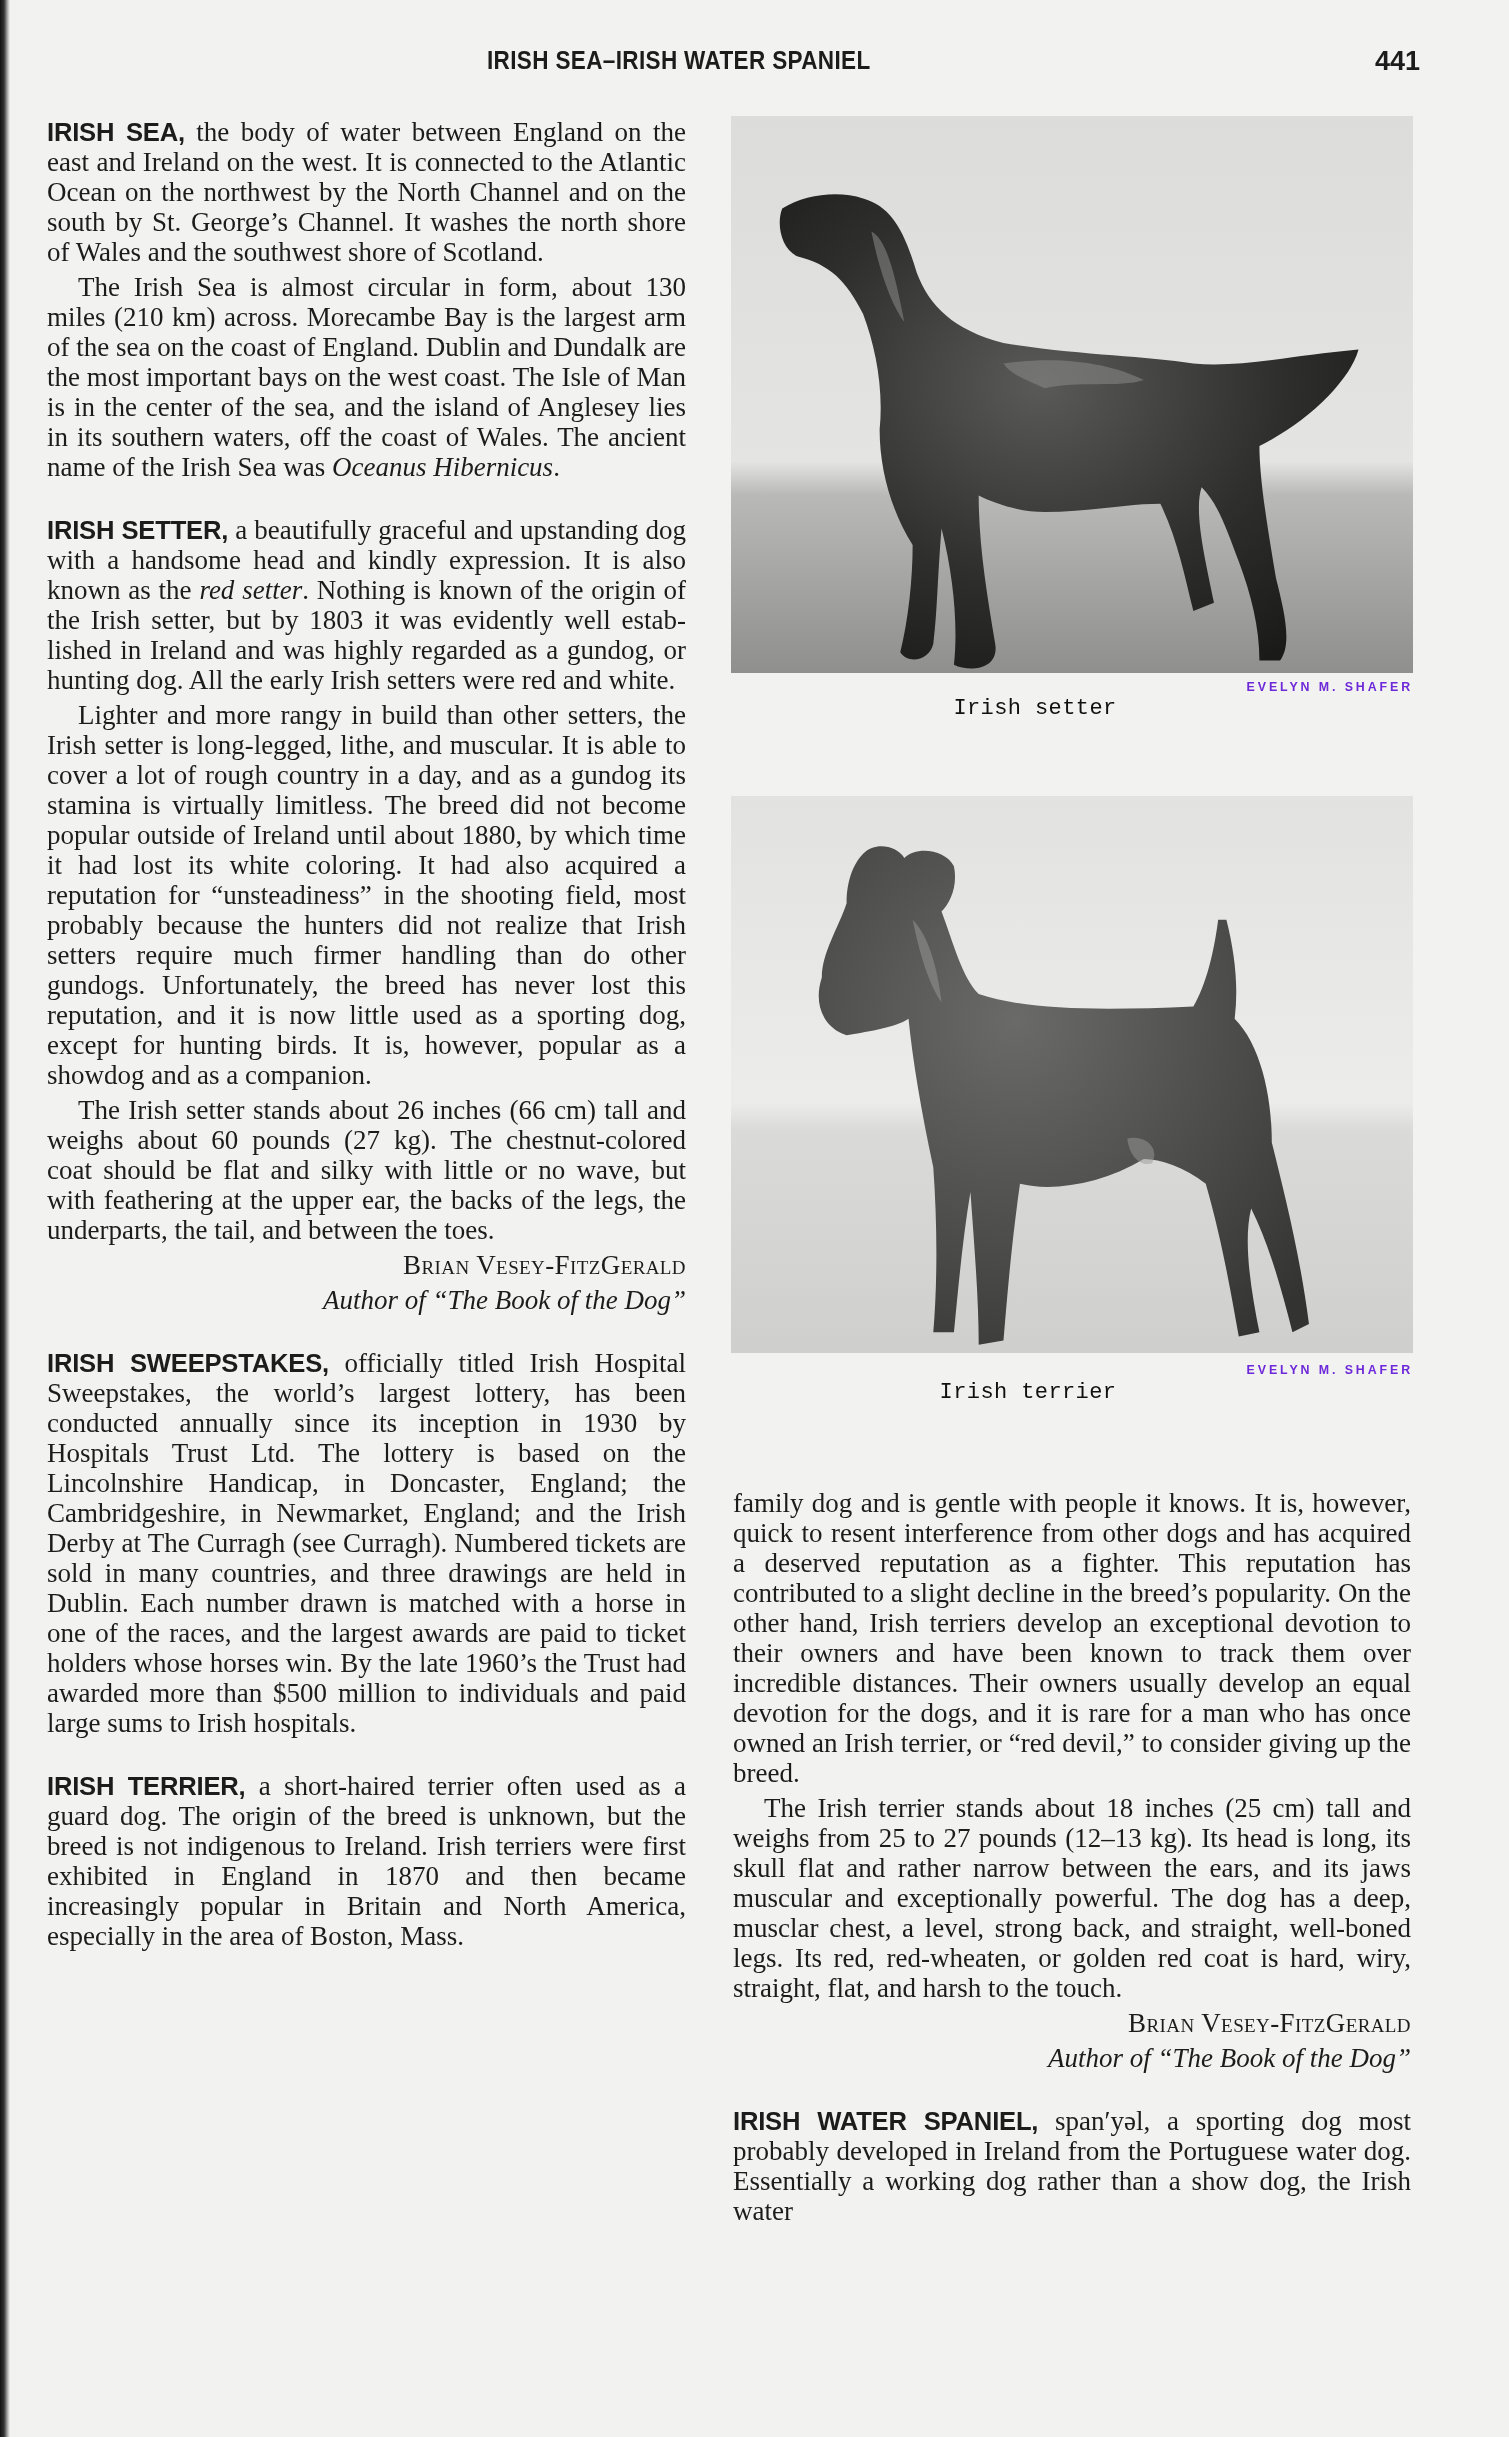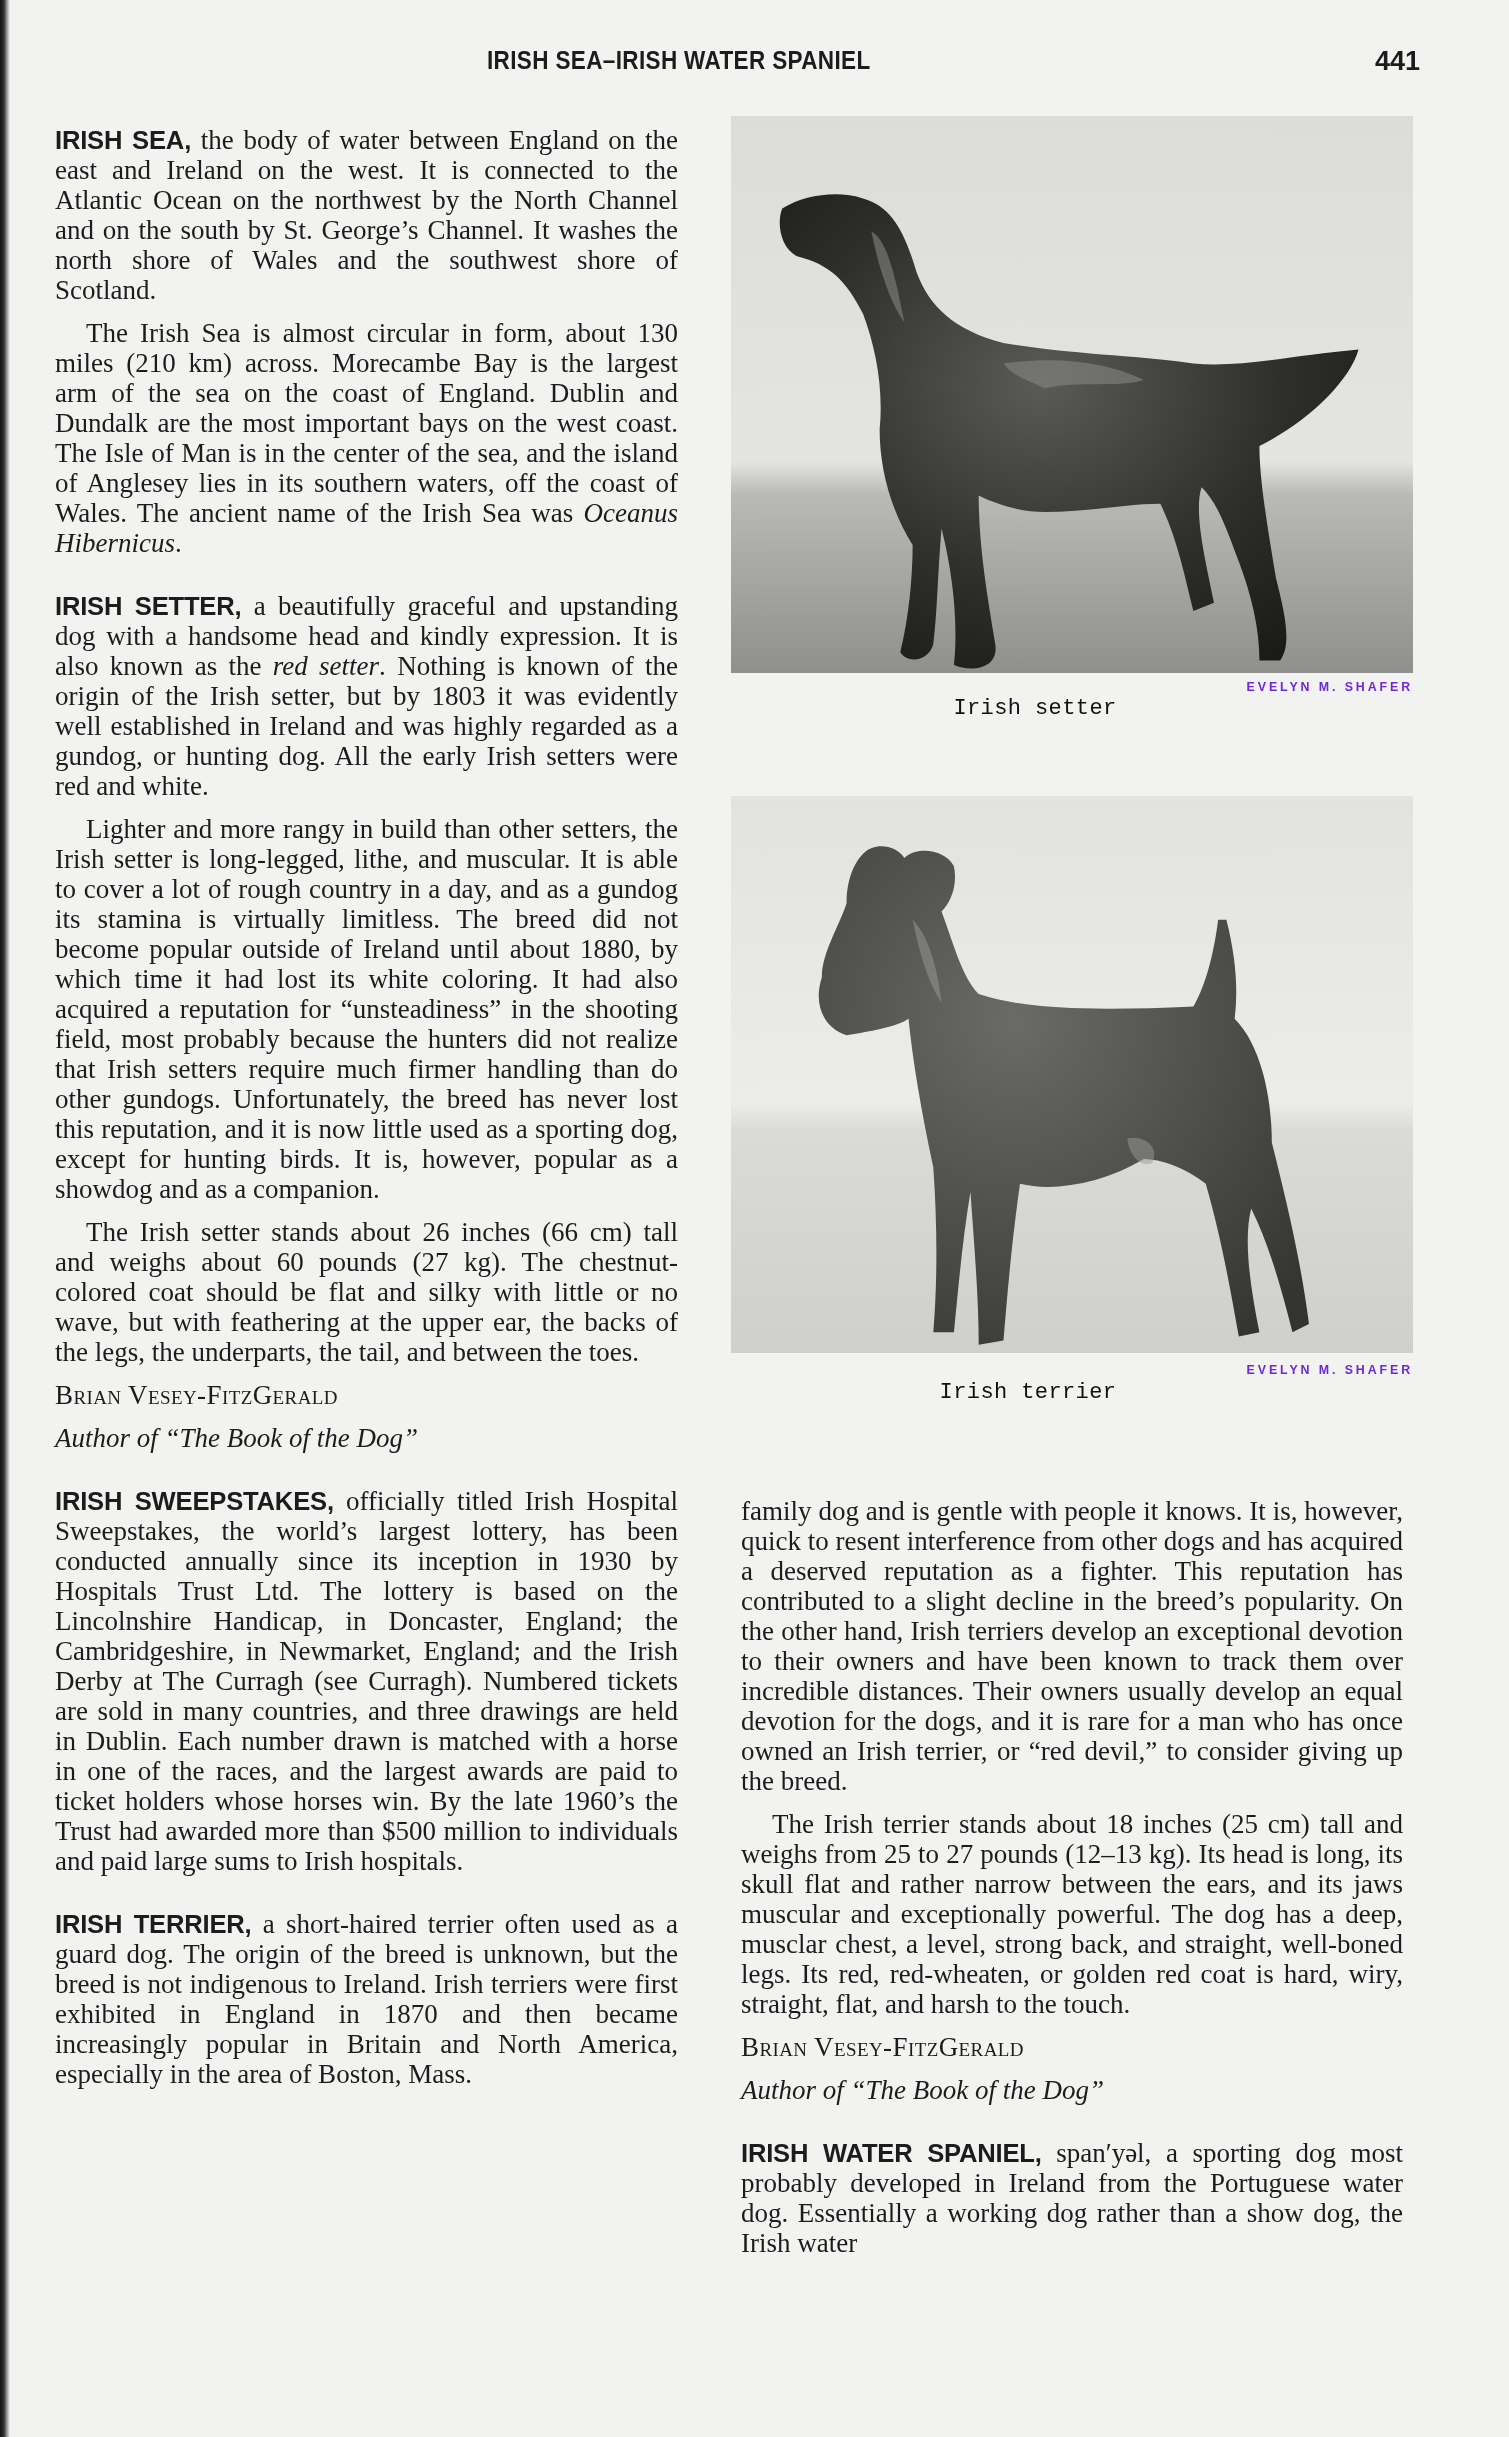--- a/index.html
+++ b/index.html
@@ -27,29 +27,29 @@
     font-family:Liberation Sans, sans-serif;
     font-weight:bold; font-size:27px;
   }
   .col {
     position:absolute;
     font-size:27px; line-height:30px;
     text-align:justify; hyphens:manual;
   }
   .col-left { left:42px; top:112px; width:649px; }
   .col-right { left:728px; top:1483px; width:688px; }
-  .col p { margin:13px; }
+  .col p { margin:5px; }
   .col p.indent { text-indent:31px; }
   .entry { margin-bottom:33px; }
   .headword {
     font-family:"Liberation Sans","DejaVu Sans",sans-serif;
     font-weight:bold; font-size:25.6px; letter-spacing:-0.2px;
   }
   .italic { font-style:italic; }
-  .signature { text-align:left; margin:0; }
+  .signature { text-align:right; margin:0; }
   .sig-name { font-variant:small-caps; letter-spacing:0.4px; }
   .sig-role { font-style:italic; }
 
   .figure { position:absolute; left:731px; width:682px; }
   .fig-setter { top:116px; height:557px; }
   .fig-terrier { top:796px; height:557px; }
   .photo { position:absolute; left:0; top:0; width:682px; height:557px; overflow:hidden; }
   .photo svg { width:100%; height:100%; display:block; }
   .credit {
     position:absolute; right:0;

